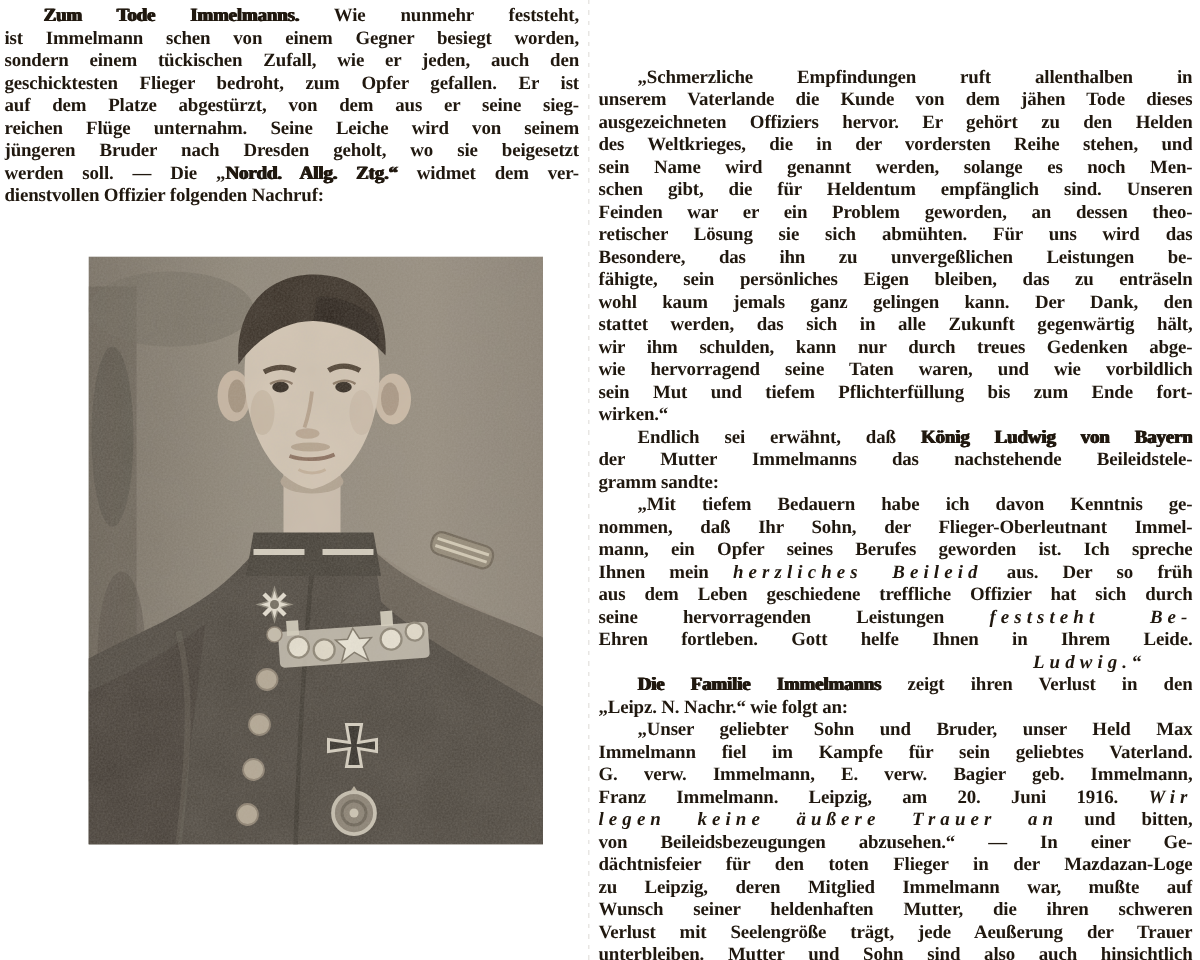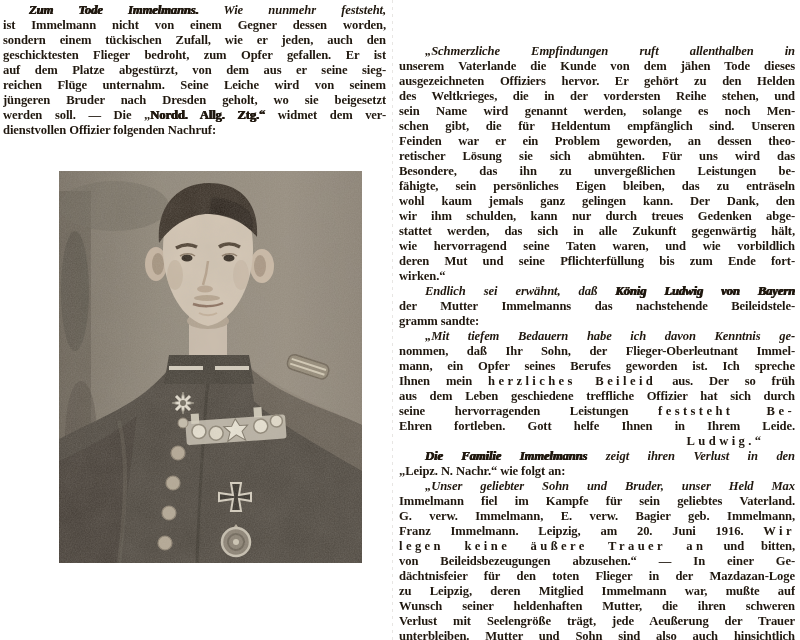--- a/index.html
+++ b/index.html
@@ -20,25 +20,25 @@
   .col { position: absolute; top: 3px; }
   .col-left  { left: 3px;   width: 383px; }
   .col-right { left: 399px; width: 396px; margin-top: 41px; }
   .tline {
     height: 15px; line-height: 15px;
     text-align: justify;
     text-align-last: justify;
     overflow: hidden;
     white-space: nowrap;
   }
-  .tline.indent { padding-left: 26px; font-style: italic; }
+  .tline.indent { padding-left: 26px; }
   .tline.align-left  { text-align-last: left; }
   .tline.align-right { text-align-last: right; padding-right: 34px; }
   .seg-b  { text-shadow: 0.6px 0 currentColor, -0.3px 0 currentColor; }
-  .seg-sp { letter-spacing: 3.4px; }
+  .seg-sp { letter-spacing: 3.4px; font-style: italic; }
   
   .fold-line {
     position: absolute; left: 392px; top: 0;
     width: 1px; height: 640px;
     background: repeating-linear-gradient(#bdb8b0 0 3px, transparent 3px 7px);
     opacity: 0.35;
   }
   .photo-wrap {
     margin-left: 56px;
     margin-top: 33px;
@@ -49,21 +49,21 @@
 </head>
 <body>
 
 <div class="page" style="--ink: #20180f; --paper: #ffffff;">
 
   <div class="fold-line"></div>
 
   <div class="col col-left">
     <div id="left-lines">
         <div class="tline indent"><span class="seg-b">Zum Tode Immelmanns.</span><span> Wie nunmehr feststeht,</span></div>
-        <div class="tline"><span>ist Immelmann nicht von einem Gegner dessen worden,</span></div>
+        <div class="tline"><span>ist Immelmann schen von einem Gegner besiegt worden,</span></div>
         <div class="tline"><span>sondern einem tückischen Zufall, wie er jeden, auch den</span></div>
         <div class="tline"><span>geschicktesten Flieger bedroht, zum Opfer gefallen. Er ist</span></div>
         <div class="tline"><span>auf dem Platze abgestürzt, von dem aus er seine sieg-</span></div>
         <div class="tline"><span>reichen Flüge unternahm. Seine Leiche wird von seinem</span></div>
         <div class="tline"><span>jüngeren Bruder nach Dresden geholt, wo sie beigesetzt</span></div>
         <div class="tline"><span>werden soll. — Die „</span><span class="seg-b">Nordd. Allg. Ztg.“</span><span> widmet dem ver-</span></div>
         <div class="tline align-left"><span>dienstvollen Offizier folgenden Nachruf:</span></div>
       </div>
 
     <div class="photo-wrap" aria-label="Black-and-white portrait photograph of young Flieger-Oberleutnant Max Immelmann in dark uniform with high collar, star order at the throat, medal clasp, Iron Cross and round medal on the chest">
@@ -186,24 +186,24 @@
       <div class="tline"><span>unserem Vaterlande die Kunde von dem jähen Tode dieses</span></div>
       <div class="tline"><span>ausgezeichneten Offiziers hervor. Er gehört zu den Helden</span></div>
       <div class="tline"><span>des Weltkrieges, die in der vordersten Reihe stehen, und</span></div>
       <div class="tline"><span>sein Name wird genannt werden, solange es noch Men-</span></div>
       <div class="tline"><span>schen gibt, die für Heldentum empfänglich sind. Unseren</span></div>
       <div class="tline"><span>Feinden war er ein Problem geworden, an dessen theo-</span></div>
       <div class="tline"><span>retischer Lösung sie sich abmühten. Für uns wird das</span></div>
       <div class="tline"><span>Besondere, das ihn zu unvergeßlichen Leistungen be-</span></div>
       <div class="tline"><span>fähigte, sein persönliches Eigen bleiben, das zu enträseln</span></div>
       <div class="tline"><span>wohl kaum jemals ganz gelingen kann. Der Dank, den</span></div>
+      <div class="tline"><span>stattet werden, das sich in alle Zukunft gegenwärtig hält,</span></div>
       <div class="tline"><span>wir ihm schulden, kann nur durch treues Gedenken abge-</span></div>
-      <div class="tline"><span>stattet werden, das sich in alle Zukunft gegenwärtig hält,</span></div>
       <div class="tline"><span>wie hervorragend seine Taten waren, und wie vorbildlich</span></div>
-      <div class="tline"><span>deren Mut und seine Pflichterfüllung bis zum Ende fort-</span></div>
+      <div class="tline"><span>sein Mut und tiefem Pflichterfüllung bis zum Ende fort-</span></div>
       <div class="tline align-left"><span>wirken.“</span></div>
       <div class="tline indent"><span>Endlich sei erwähnt, daß </span><span class="seg-b">König Ludwig von Bayern</span></div>
       <div class="tline"><span>der Mutter Immelmanns das nachstehende Beileidstele-</span></div>
       <div class="tline align-left"><span>gramm sandte:</span></div>
       <div class="tline indent"><span>„Mit tiefem Bedauern habe ich davon Kenntnis ge-</span></div>
       <div class="tline"><span>nommen, daß Ihr Sohn, der Flieger-Oberleutnant Immel-</span></div>
       <div class="tline"><span>mann, ein Opfer seines Berufes geworden ist. Ich spreche</span></div>
       <div class="tline"><span>Ihnen mein </span><span class="seg-sp">herzliches Beileid</span><span> aus. Der so früh</span></div>
       <div class="tline"><span>aus dem Leben geschiedene treffliche Offizier hat sich durch</span></div>
       <div class="tline"><span>seine hervorragenden Leistungen </span><span class="seg-sp">feststeht Be-</span></div>

